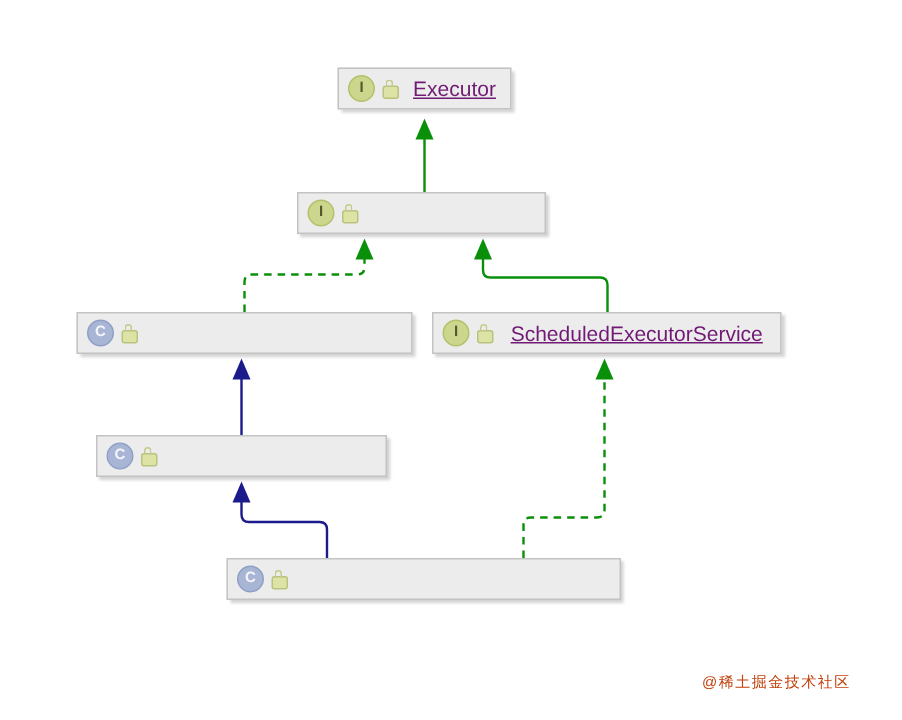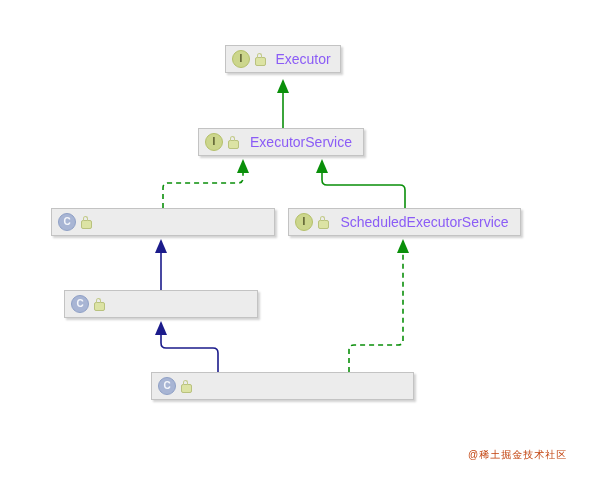--- a/index.html
+++ b/index.html
@@ -21,23 +21,24 @@
     align-items:center;
     padding-left:6px;
     box-sizing:border-box;
     overflow:hidden;
     cursor:default;
   }
   .node .label{
     margin:0 auto;
     padding:0 2px;
     font-size:14px;
-    color:#8b5cf6;
+    color:#701a75;
     white-space:nowrap;
     line-height:26px;
+    text-decoration:underline;
   }
   .icon-circle{
     flex:0 0 auto;
     width:16px;height:16px;
     border-radius:50%;
     display:flex;align-items:center;justify-content:center;
     font-size:10px;
     line-height:16px;
     font-weight:bold;
   }
@@ -107,21 +108,20 @@
 
   <div class="node" style="left:225px;top:45px;width:116px;">
     <span class="icon-circle icon-interface">I</span>
     <span class="lock"></span>
     <span class="label">Executor</span>
   </div>
 
   <div class="node" style="left:198px;top:128px;width:166px;">
     <span class="icon-circle icon-interface">I</span>
     <span class="lock"></span>
-    <span class="label">ExecutorService</span>
   </div>
 
   <div class="node" style="left:51px;top:208px;width:224px;">
     <span class="icon-circle icon-class">C</span>
     <span class="lock"></span>
   </div>
 
   <div class="node" style="left:288px;top:208px;width:233px;">
     <span class="icon-circle icon-interface">I</span>
     <span class="lock"></span>

